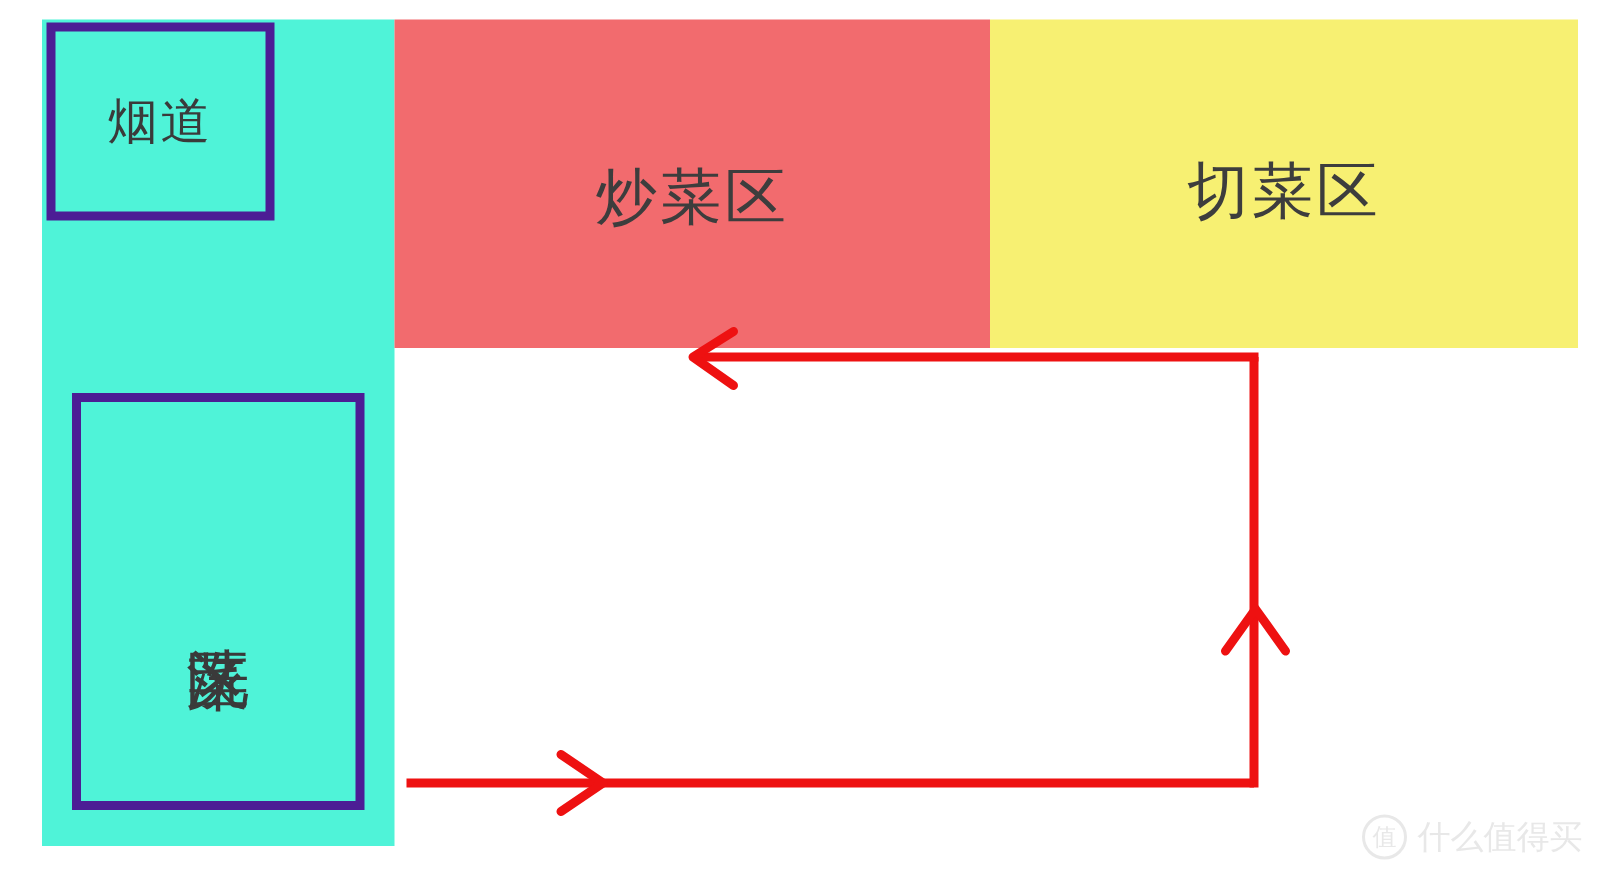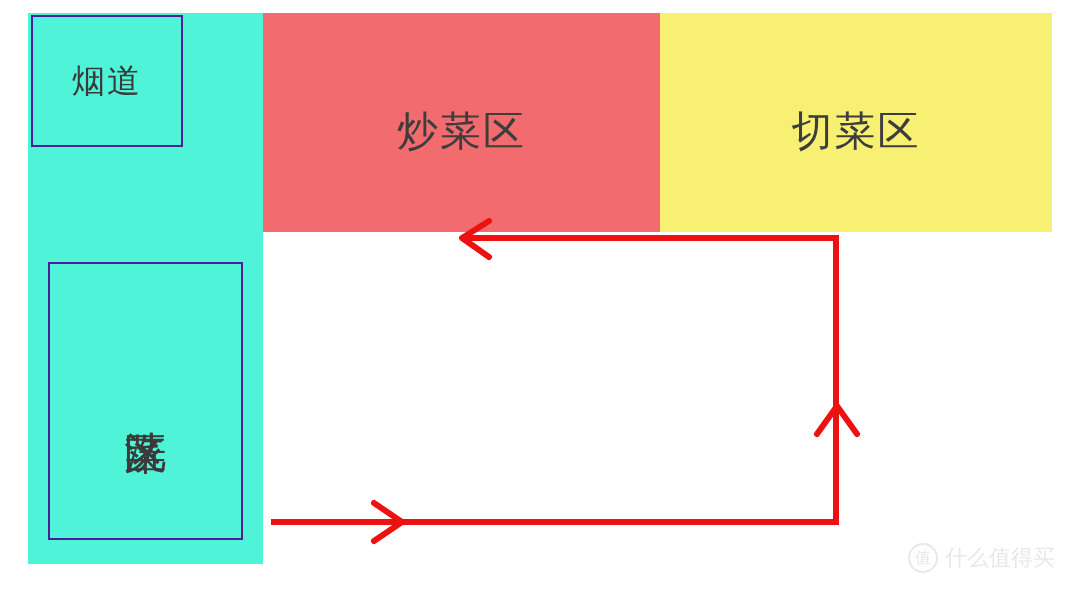--- a/index.html
+++ b/index.html
@@ -59,27 +59,28 @@
     left: 0;
     right: 0;
     top: 94px;
     text-align: center;
   }
   #label-cut {
     left: 0;
     right: 0;
     top: 94px;
     text-align: center;
+    font-family: Liberation Mono, monospace;
   }
 
   
   .outline-box {
     position: absolute;
     box-sizing: border-box;
-    border: 2px solid #4c1d95;
+    border: 6px solid #4c1d95;
     display: flex;
     align-items: center;
     justify-content: center;
   }
   #box-flue {
     left: 31px;
     top: 15px;
     width: 152px;
     height: 132px;
   }

